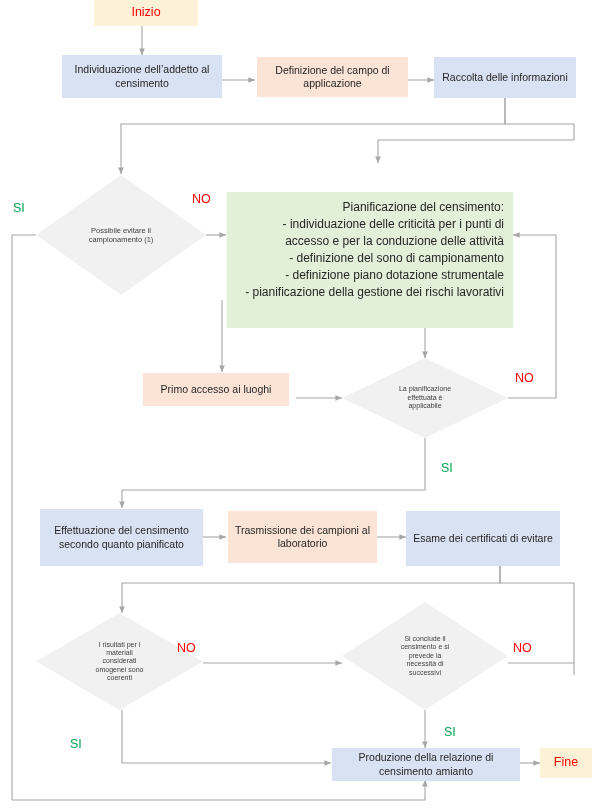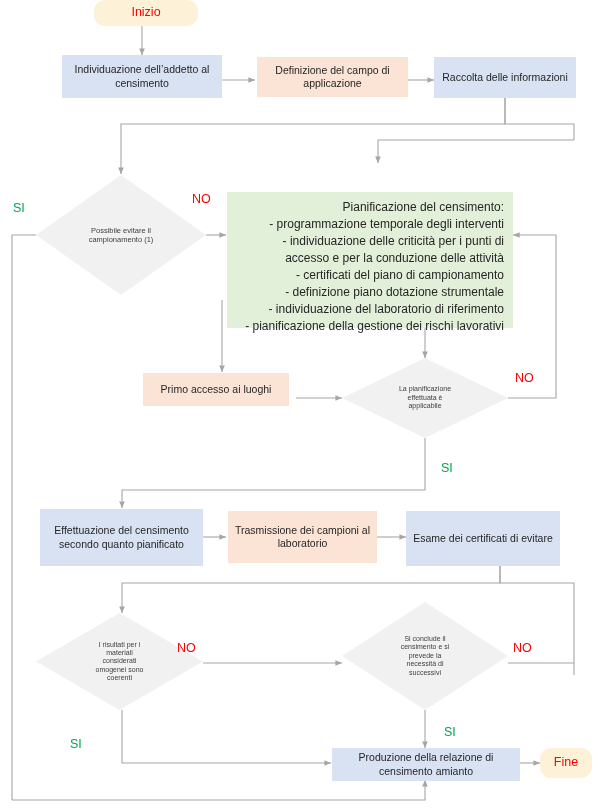--- a/index.html
+++ b/index.html
@@ -41,21 +41,20 @@
   }
   .box.peach {
     background: #fbe4d5;
   }
   .box.cream {
     background: #fdf2d8;
   }
   .terminator {
     color: #ff0000;
     font-size: 12.5px;
-    border-radius: 11px;
   }
   .label {
     position: absolute;
     font-size: 12.5px;
     white-space: nowrap;
   }
   .label.si {
     color: #00a651;
   }
   .label.no {
@@ -197,25 +196,23 @@
   <div class="node box blue t-11" style="left:406px; top:511px; width:154px; height:55px; padding:0 6px;">
     <span>Esame dei certificati di evitare</span>
   </div>
 
   <div class="node box blue t-11" style="left:332px; top:748px; width:188px; height:33px; padding:0 6px;">
     <span>Produzione della relazione di censimento amianto</span>
   </div>
 
   <div class="greenbox" style="left:227px; top:164px; width:286px; height:136px;">
     <div>Pianificazione del censimento:</div>
-    <div>- programmazione temporale degli interventi</div>
     <div class="wrapline">- individuazione delle criticità per i punti di accesso e per la conduzione delle attività</div>
-    <div>- certificati del piano di campionamento</div>
+    <div>- definizione del sono di campionamento</div>
     <div>- definizione piano dotazione strumentale</div>
-    <div>- individuazione del laboratorio di riferimento</div>
     <div>- pianificazione della gestione dei rischi lavorativi</div>
   </div>
 
   <div class="diamond" style="left:36px; top:175px; width:170px; height:120px;">
     <span class="shape"></span>
     <span class="dtext t-small" style="width:82px;">Possibile evitare il campionamento (1)</span>
   </div>
 
   <div class="diamond" style="left:342px; top:358px; width:166px; height:80px;">
     <span class="shape"></span>

